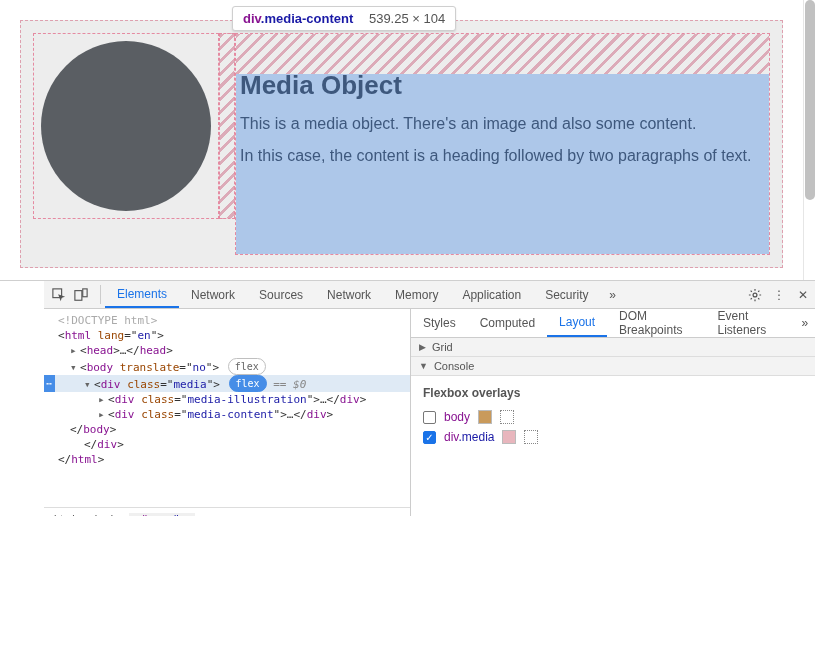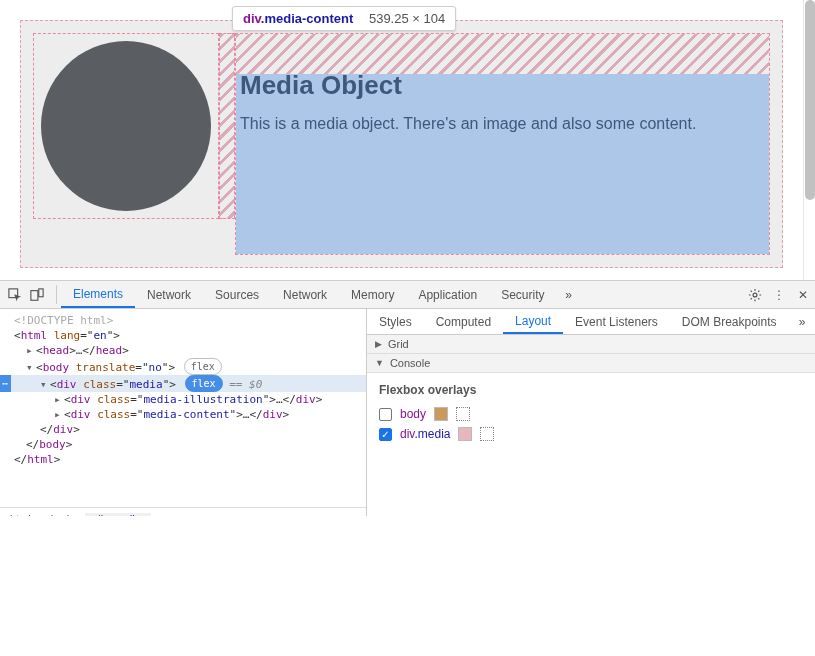--- a/index.html
+++ b/index.html
@@ -25,21 +25,21 @@
   .content-heading { position:relative; font-size:26px; font-weight:700; color:#3e587d; margin:36px 0 0 0; padding:0 4px;}
   .content-para { position:relative; font-size:16px; color:#3e587d; margin:14px 0 0 0; padding:0 4px; white-space:nowrap;}
   .top-hatch { position:absolute; top:0; left:0; right:0; height:40px;
     background: repeating-linear-gradient(135deg, rgba(200,90,120,0.45) 0 3px, rgba(200,90,120,0.0) 3px 9px);}
   .info-tooltip { position:absolute; top:-28px; left:-4px; background:#fff; border:1px solid #cfcfcf; border-radius:3px; padding:4px 10px; font-size:13px; box-shadow:0 1px 2px rgba(0,0,0,0.12);}
   .info-tooltip .tag { color:#881391; font-weight:600;}
   .info-tooltip .cls { color:#1a1aa6; font-weight:600;}
   .info-tooltip .dim { color:#545454; margin-left:12px;}
 
   
-  .devtools { flex:1; display:flex; flex-direction:column; border-top:1px solid #cfcfcf;}
+  .devtools { flex:1; display:flex; flex-direction:column; border-top:1px solid #cfcfcf;padding-left:44px;}
   .toolbar { flex:0 0 28px; display:flex; align-items:stretch; border-bottom:1px solid #ccc; background:#f3f3f3;}
   .toolbar .left-icons { display:flex; align-items:center; gap:0; padding:0 4px;}
   .toolbar .left-icons .icon { width:22px; height:22px; display:flex; align-items:center; justify-content:center; color:#555; }
   .toolbar .tabs { display:flex; }
   .toolbar .tab { padding:0 12px; display:flex; align-items:center; font-size:12px; color:#555; cursor:pointer;}
   .toolbar .tab.active { color:#1a73e8; border-bottom:2px solid #1a73e8;}
   .toolbar .spacer { flex:1;}
   .toolbar .more, .toolbar .gear, .toolbar .dots, .toolbar .close { width:24px; display:flex; align-items:center; justify-content:center; color:#555; cursor:pointer;}
 
   .panels { flex:1; display:flex; min-height:0;}
@@ -103,20 +103,21 @@
             <div class="top-hatch"></div>
             <div class="content-highlight"></div>
 
             <div class="info-tooltip">
               <span class="tag">div</span><span class="cls">.media-content</span>
               <span class="dim">539.25 × 104</span>
             </div>
 
             <div class="content-heading">Media Object</div>
             <div class="content-para">This is a media object. There's an image and also some content.</div>
+            <div class="content-para">In this case, the content is a heading followed by two paragraphs of text.</div>
           </div>
         </div>
       </div>
     </div>
     <div class="preview-scrollbar">
       <div class="thumb"></div>
     </div>
   </div>
 
   <div class="devtools">
@@ -162,38 +163,38 @@
 
       <div class="dom-panel">
         <div class="dom-tree">
           <div class="dom-line pad1"><span class="gray">&lt;!DOCTYPE html&gt;</span></div>
           <div class="dom-line pad1">&lt;<span class="tag">html</span> <span class="attr-name">lang</span>="<span class="attr-value">en</span>"&gt;</div>
           <div class="dom-line pad2"><span class="caret">▸</span>&lt;<span class="tag">head</span>&gt;…&lt;/<span class="tag">head</span>&gt;</div>
           <div class="dom-line pad2"><span class="caret">▾</span>&lt;<span class="tag">body</span> <span class="attr-name">translate</span>="<span class="attr-value">no</span>"&gt; <span class="flex-badge">flex</span></div>
           <div class="dom-line pad3 dom-selected"><span class="caret">▾</span>&lt;<span class="tag">div</span> <span class="attr-name">class</span>="<span class="attr-value">media</span>"&gt; <span class="flex-badge active">flex</span> <span class="selected-marker">== $0</span></div>
           <div class="dom-line pad4"><span class="caret">▸</span>&lt;<span class="tag">div</span> <span class="attr-name">class</span>="<span class="attr-value">media-illustration</span>"&gt;…&lt;/<span class="tag">div</span>&gt;</div>
           <div class="dom-line pad4"><span class="caret">▸</span>&lt;<span class="tag">div</span> <span class="attr-name">class</span>="<span class="attr-value">media-content</span>"&gt;…&lt;/<span class="tag">div</span>&gt;</div>
+          <div class="dom-line pad2">&lt;/<span class="tag">body</span>&gt;</div>
           <div class="dom-line pad3">&lt;/<span class="tag">div</span>&gt;</div>
-          <div class="dom-line pad2">&lt;/<span class="tag">body</span>&gt;</div>
           <div class="dom-line pad1">&lt;/<span class="tag">html</span>&gt;</div>
         </div>
         <div class="breadcrumb">
           <div class="crumb first">html</div>
           <div class="crumb">body</div>
           <div class="crumb active"><span class="tag">div</span><span class="cls">.media</span></div>
         </div>
       </div>
 
       <div class="right-panel">
         <div class="right-tabs" id="right-tabs">
             <div class="rtab">Styles</div>
             <div class="rtab">Computed</div>
             <div class="rtab active">Layout</div>
+            <div class="rtab">DOM Breakpoints</div>
             <div class="rtab">Event Listeners</div>
-            <div class="rtab">DOM Breakpoints</div>
             <div class="spacer"></div>
             <div class="more">»</div>
           </div>
 
         <div class="section-head">
           <span class="tri">▶</span>
           <span>Grid</span>
         </div>
         <div class="section-head">
           <span class="tri">▼</span>

